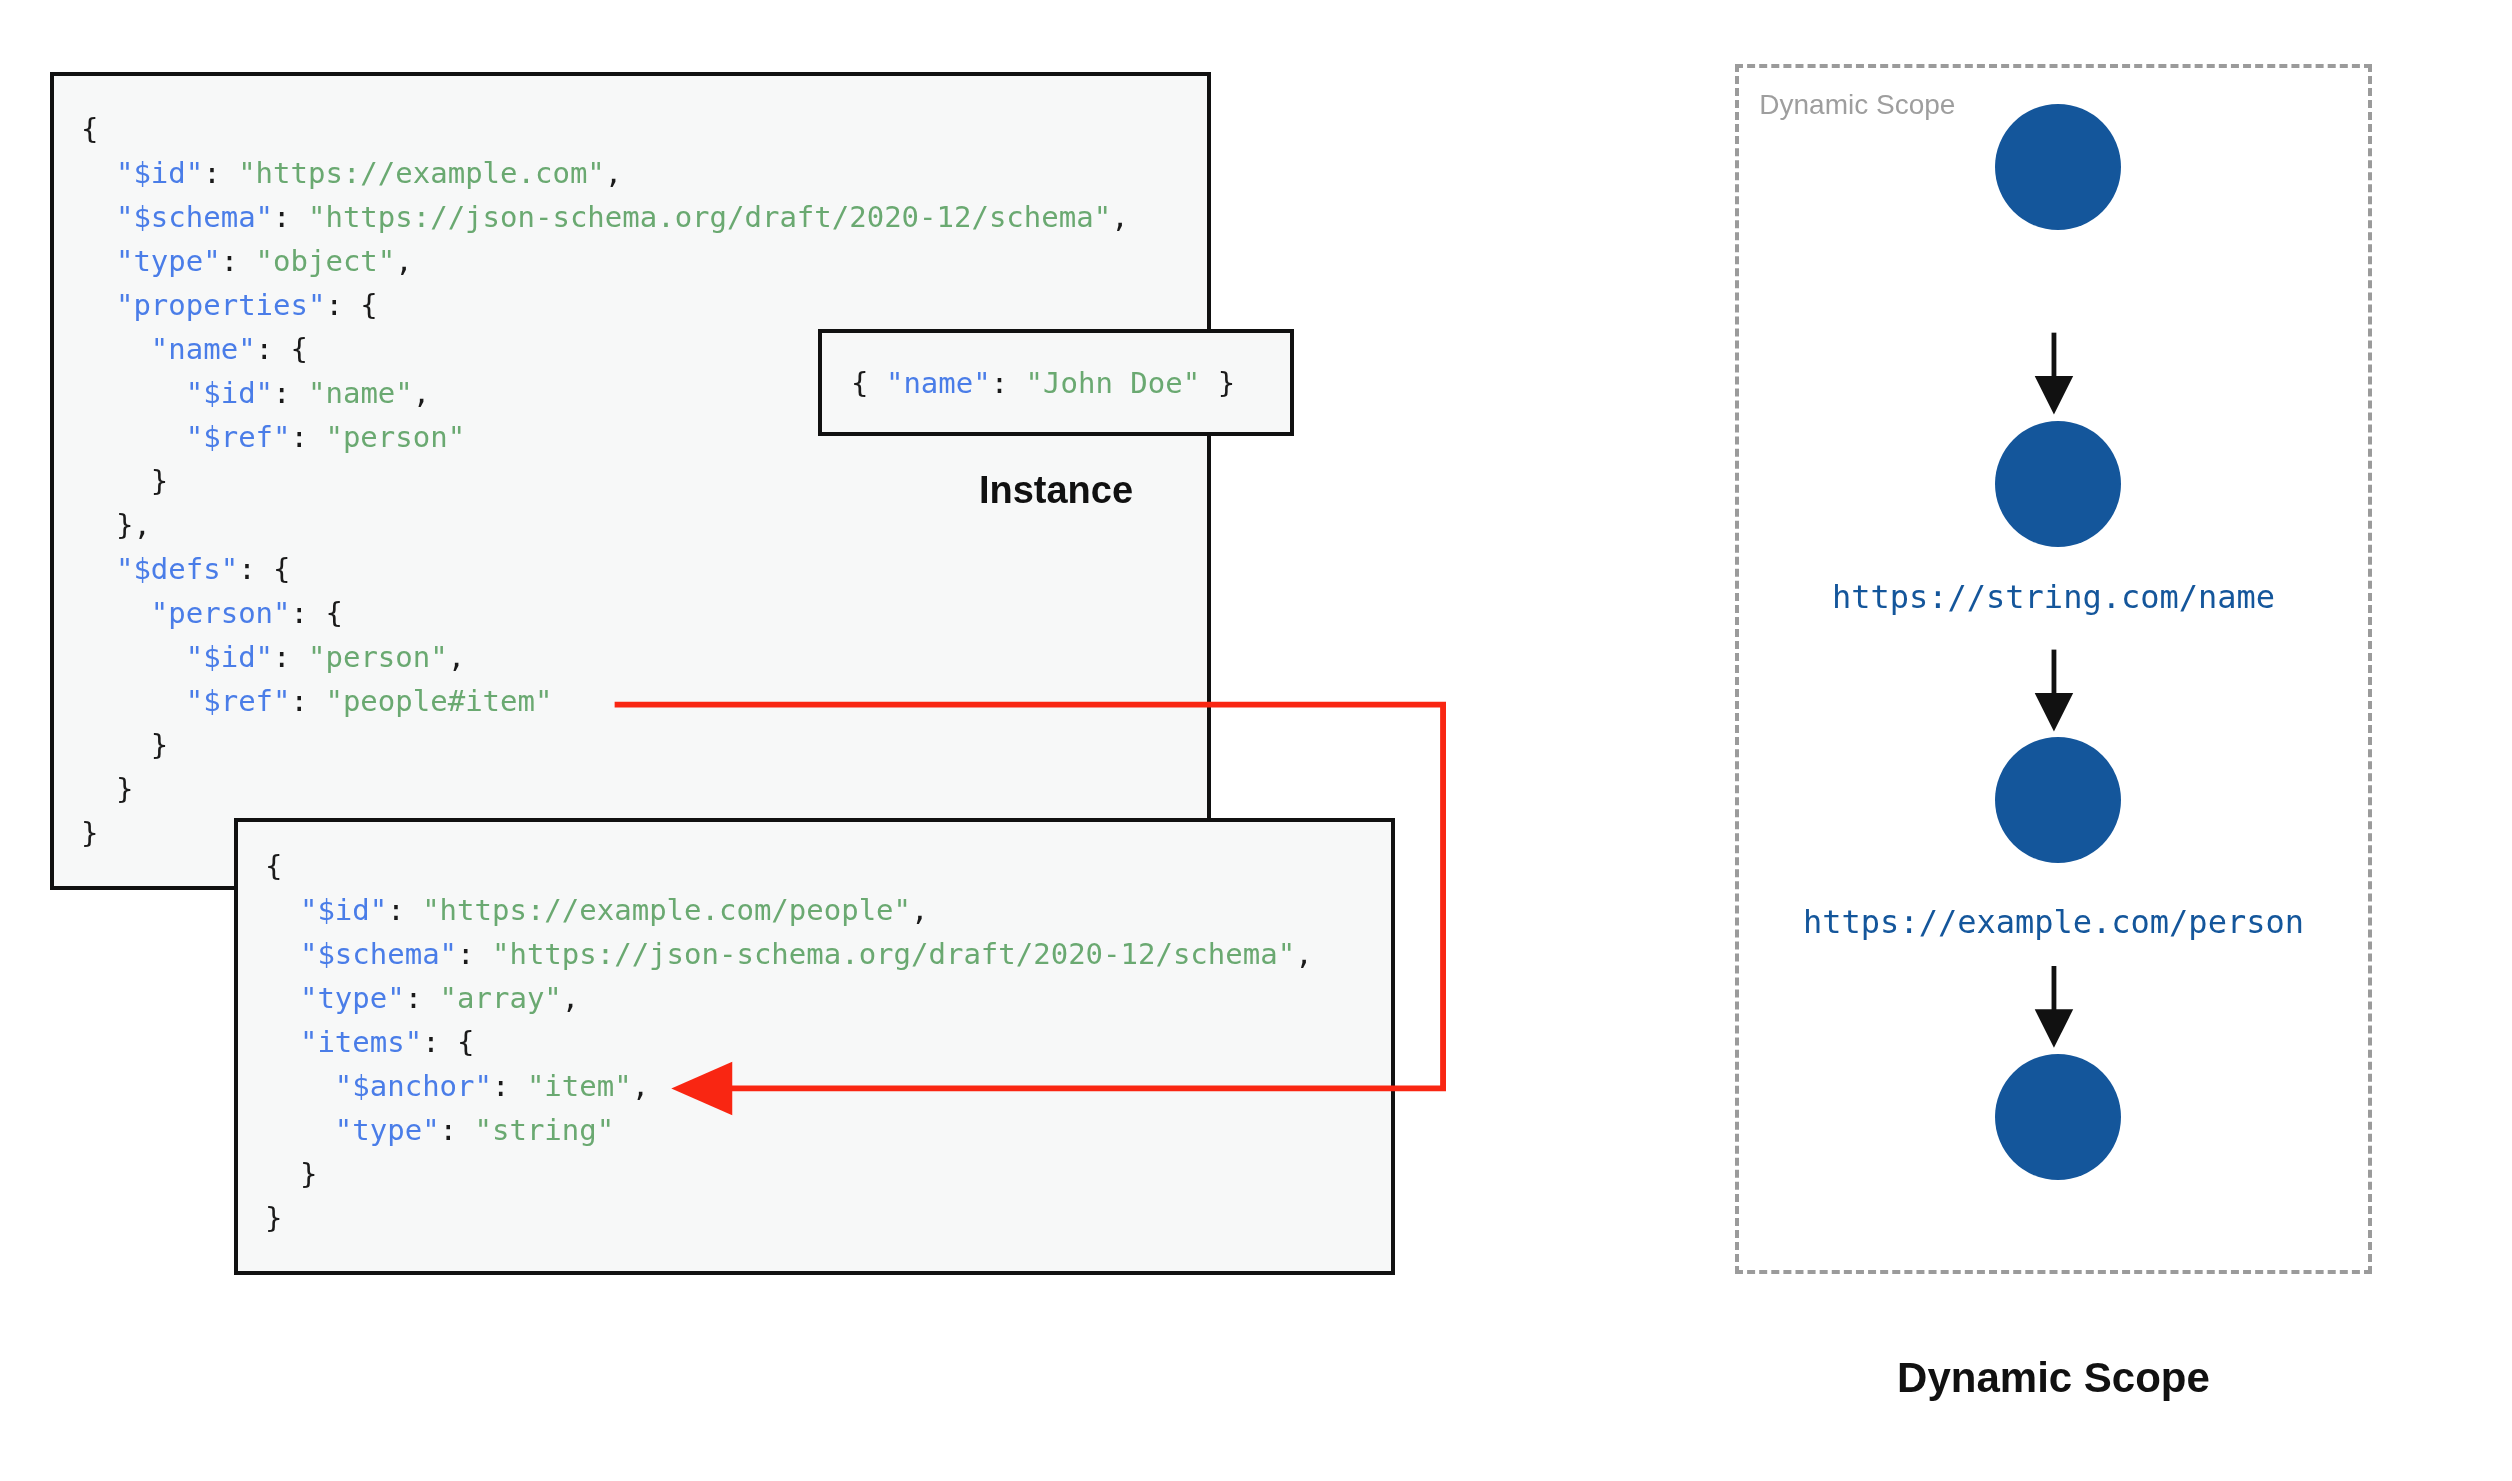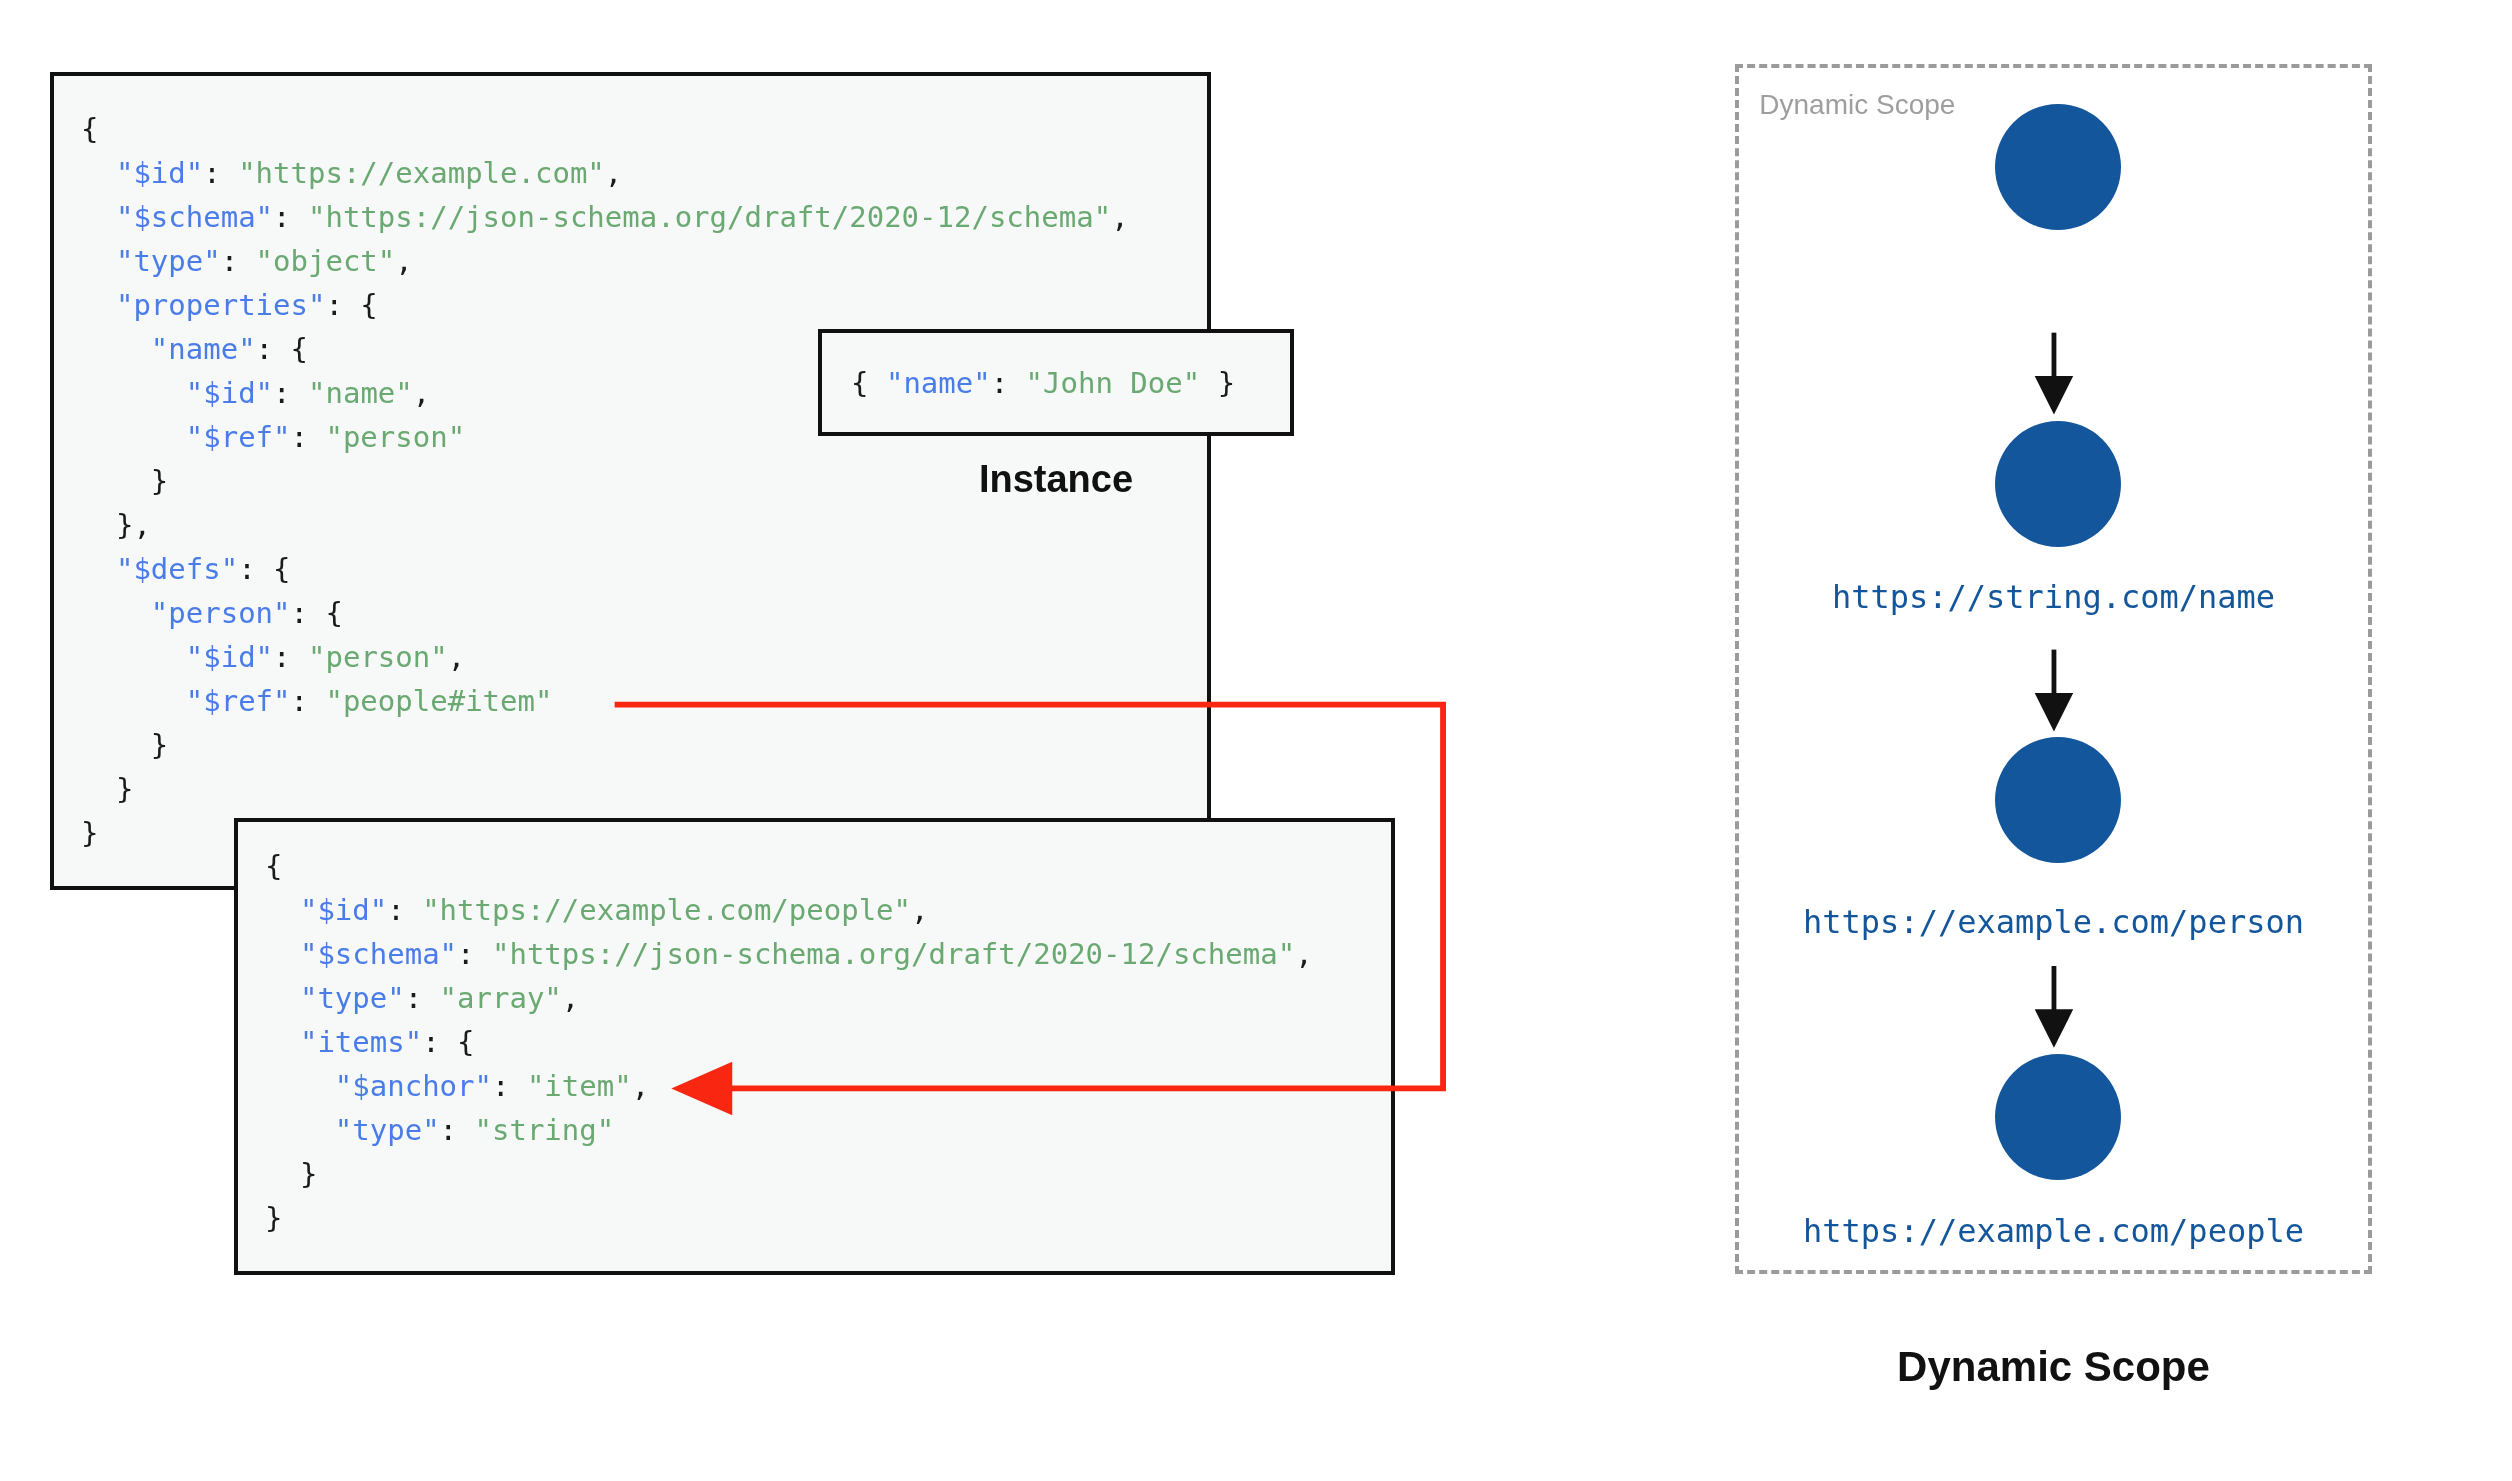--- a/index.html
+++ b/index.html
@@ -35,21 +35,21 @@
                   display:flex; align-items:center; padding-left:29px; }
   .code {
     font-family:"DejaVu Sans Mono", monospace;
     font-size:29px; line-height:44px;
     white-space:pre;
   }
   .seg-k { color:var(--key); }
   .seg-s { color:var(--string); }
   .seg-p { color:var(--plain); }
 
-  .caption { position:absolute; color:#111; }
+  .caption { position:absolute; color:#111;margin-top:11px; }
   .instance-caption {
     left:818px; top:455px; width:476px; text-align:center;
     font-weight:bold; font-size:38px; line-height:48px; z-index:3;
   }
   .eval-caption {
     left:113px; top:1373px; white-space:nowrap;
     font-weight:bold; font-size:43px; line-height:53px;
   }
   .eval-uri {
     font-family:"DejaVu Sans Mono", monospace;
@@ -103,21 +103,20 @@
   <div class="caption instance-caption">Instance</div>
 
   <div id="scope-panel">
     <div class="watermark">Dynamic Scope</div>
   <div class="node-circle" style="top: 36px;"></div>
       <div class="node-circle" style="top: 353px;"></div>
       <div class="node-url" style="top: 507px;">https://string.com/name</div>
       <div class="node-circle" style="top: 669px;"></div>
       <div class="node-url" style="top: 824px; margin-top: 8px;">https://example.com/person</div>
       <div class="node-circle" style="top: 986px;"></div>
-      <div class="node-url" style="top: 1141px;">https://example.com/people</div>
     </div>
   <div class="caption scope-caption">Dynamic Scope</div>
 
 
   <svg id="overlay" viewBox="0 0 4700 2772" xmlns="http://www.w3.org/2000/svg">
 
     <g>
       <path d="M 1150 1318 H 2700 V 2036 H 1366" fill="none" stroke="var(--arrow_red)" stroke-width="11"></path>
       <polygon points="1256,2036 1370,1986 1370,2086" fill="var(--arrow_red)"></polygon>
     </g>

